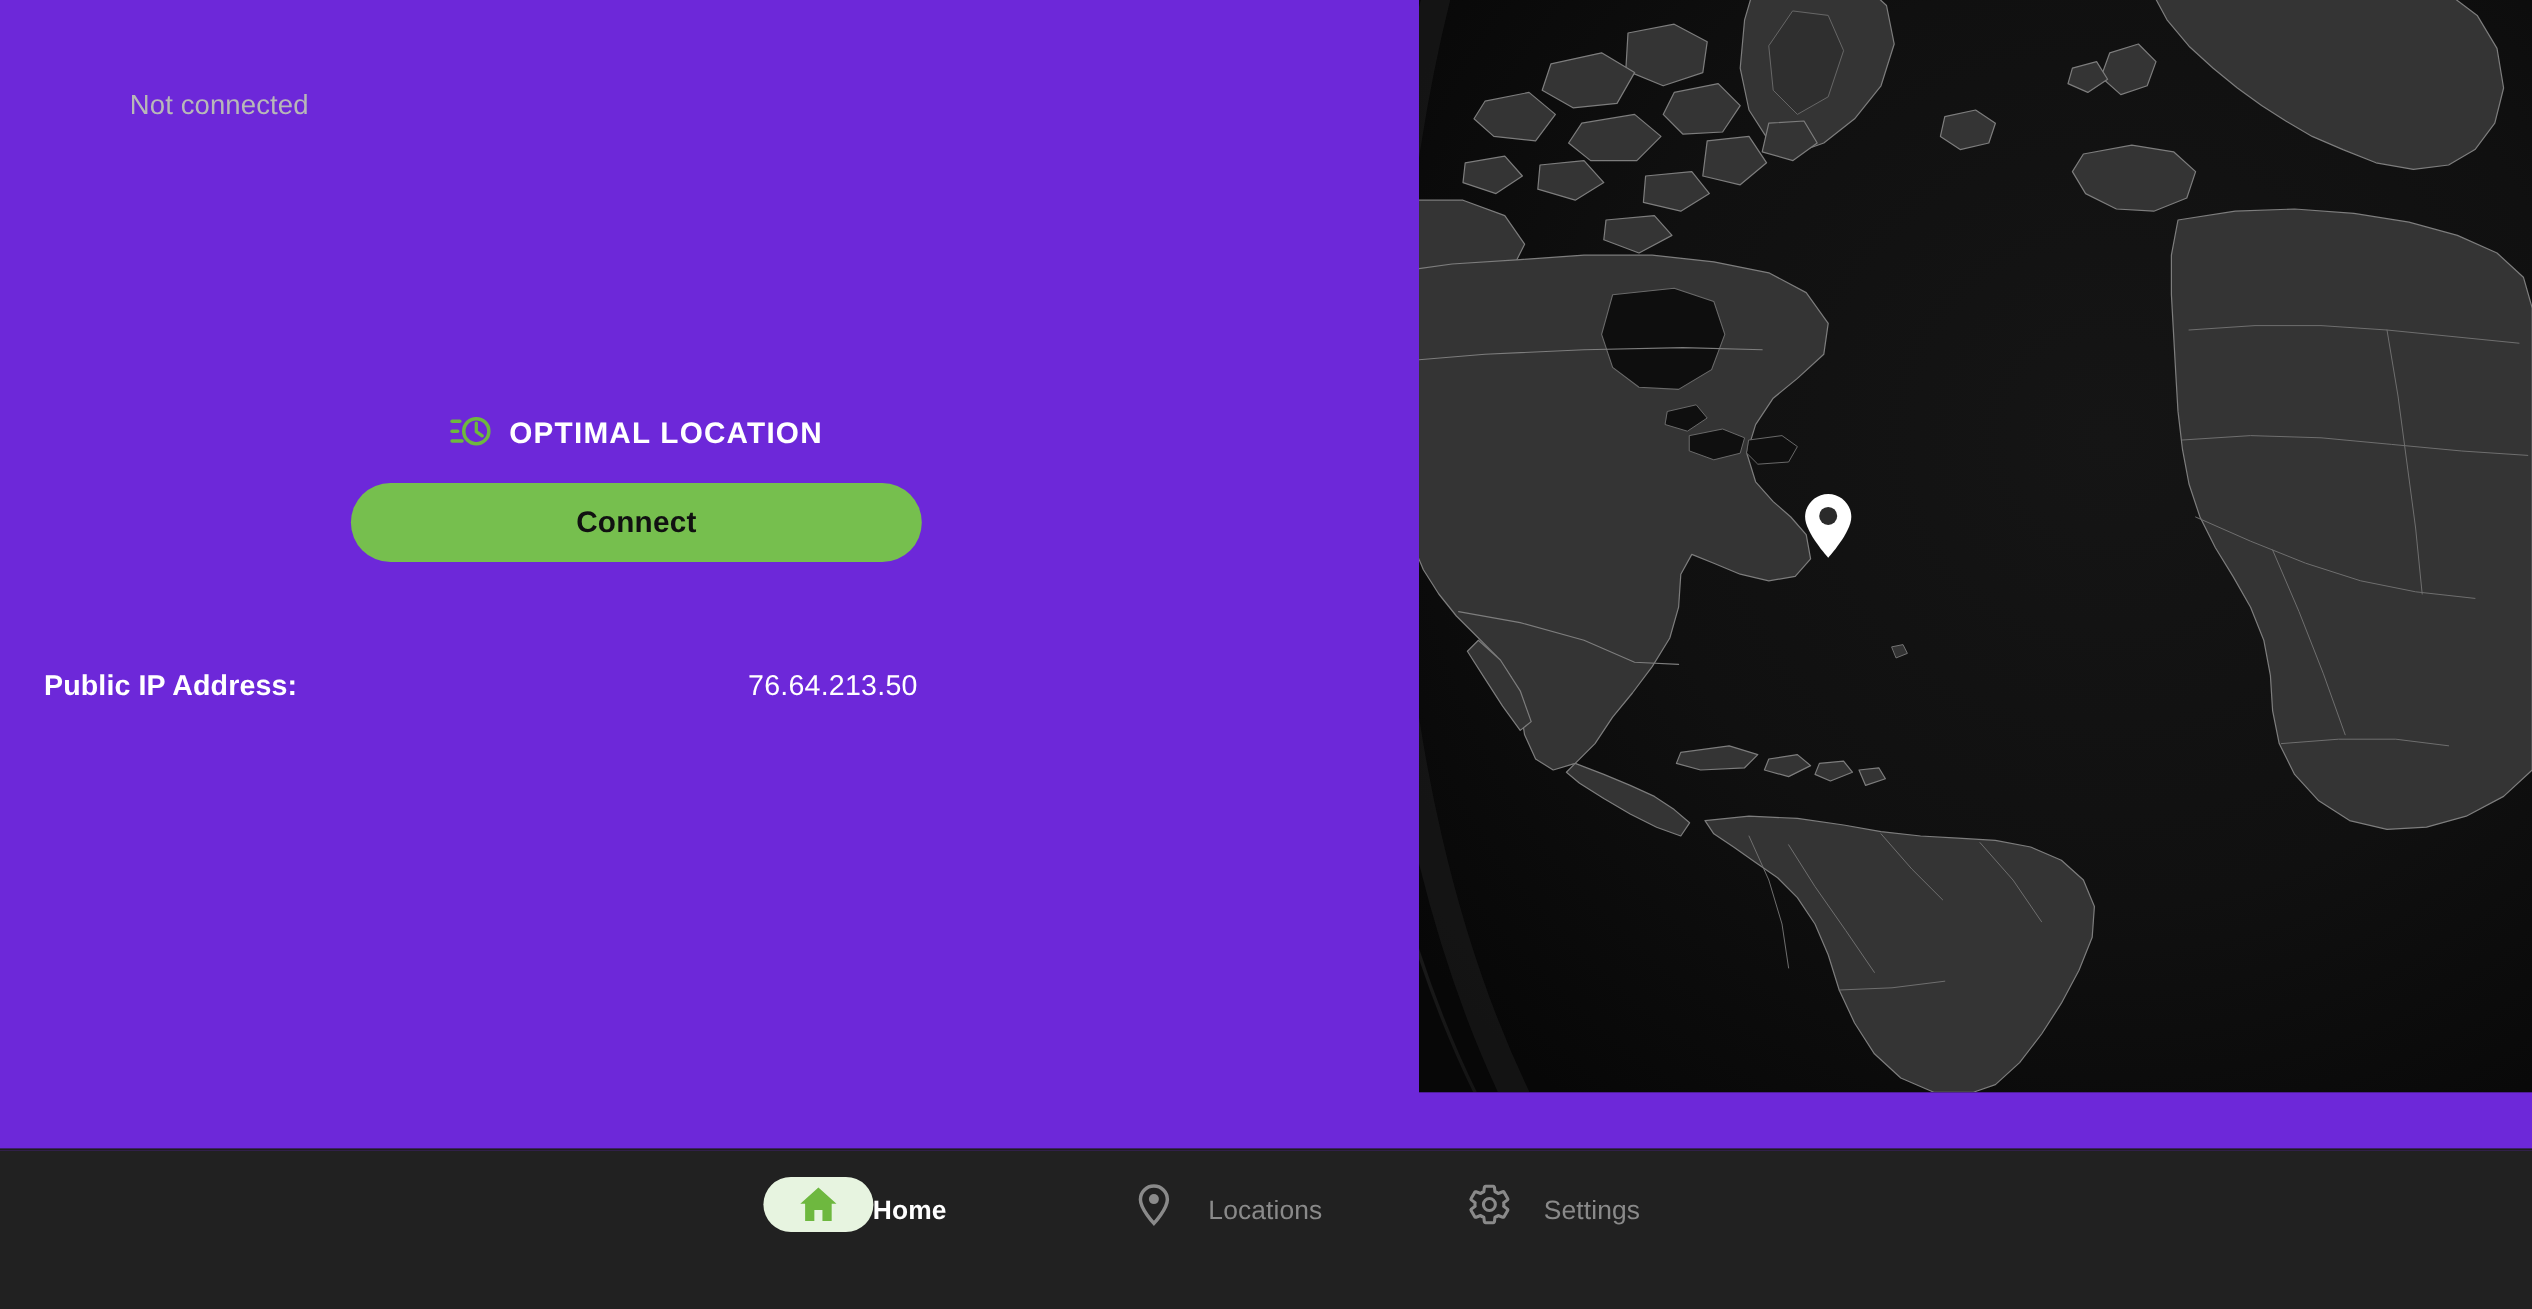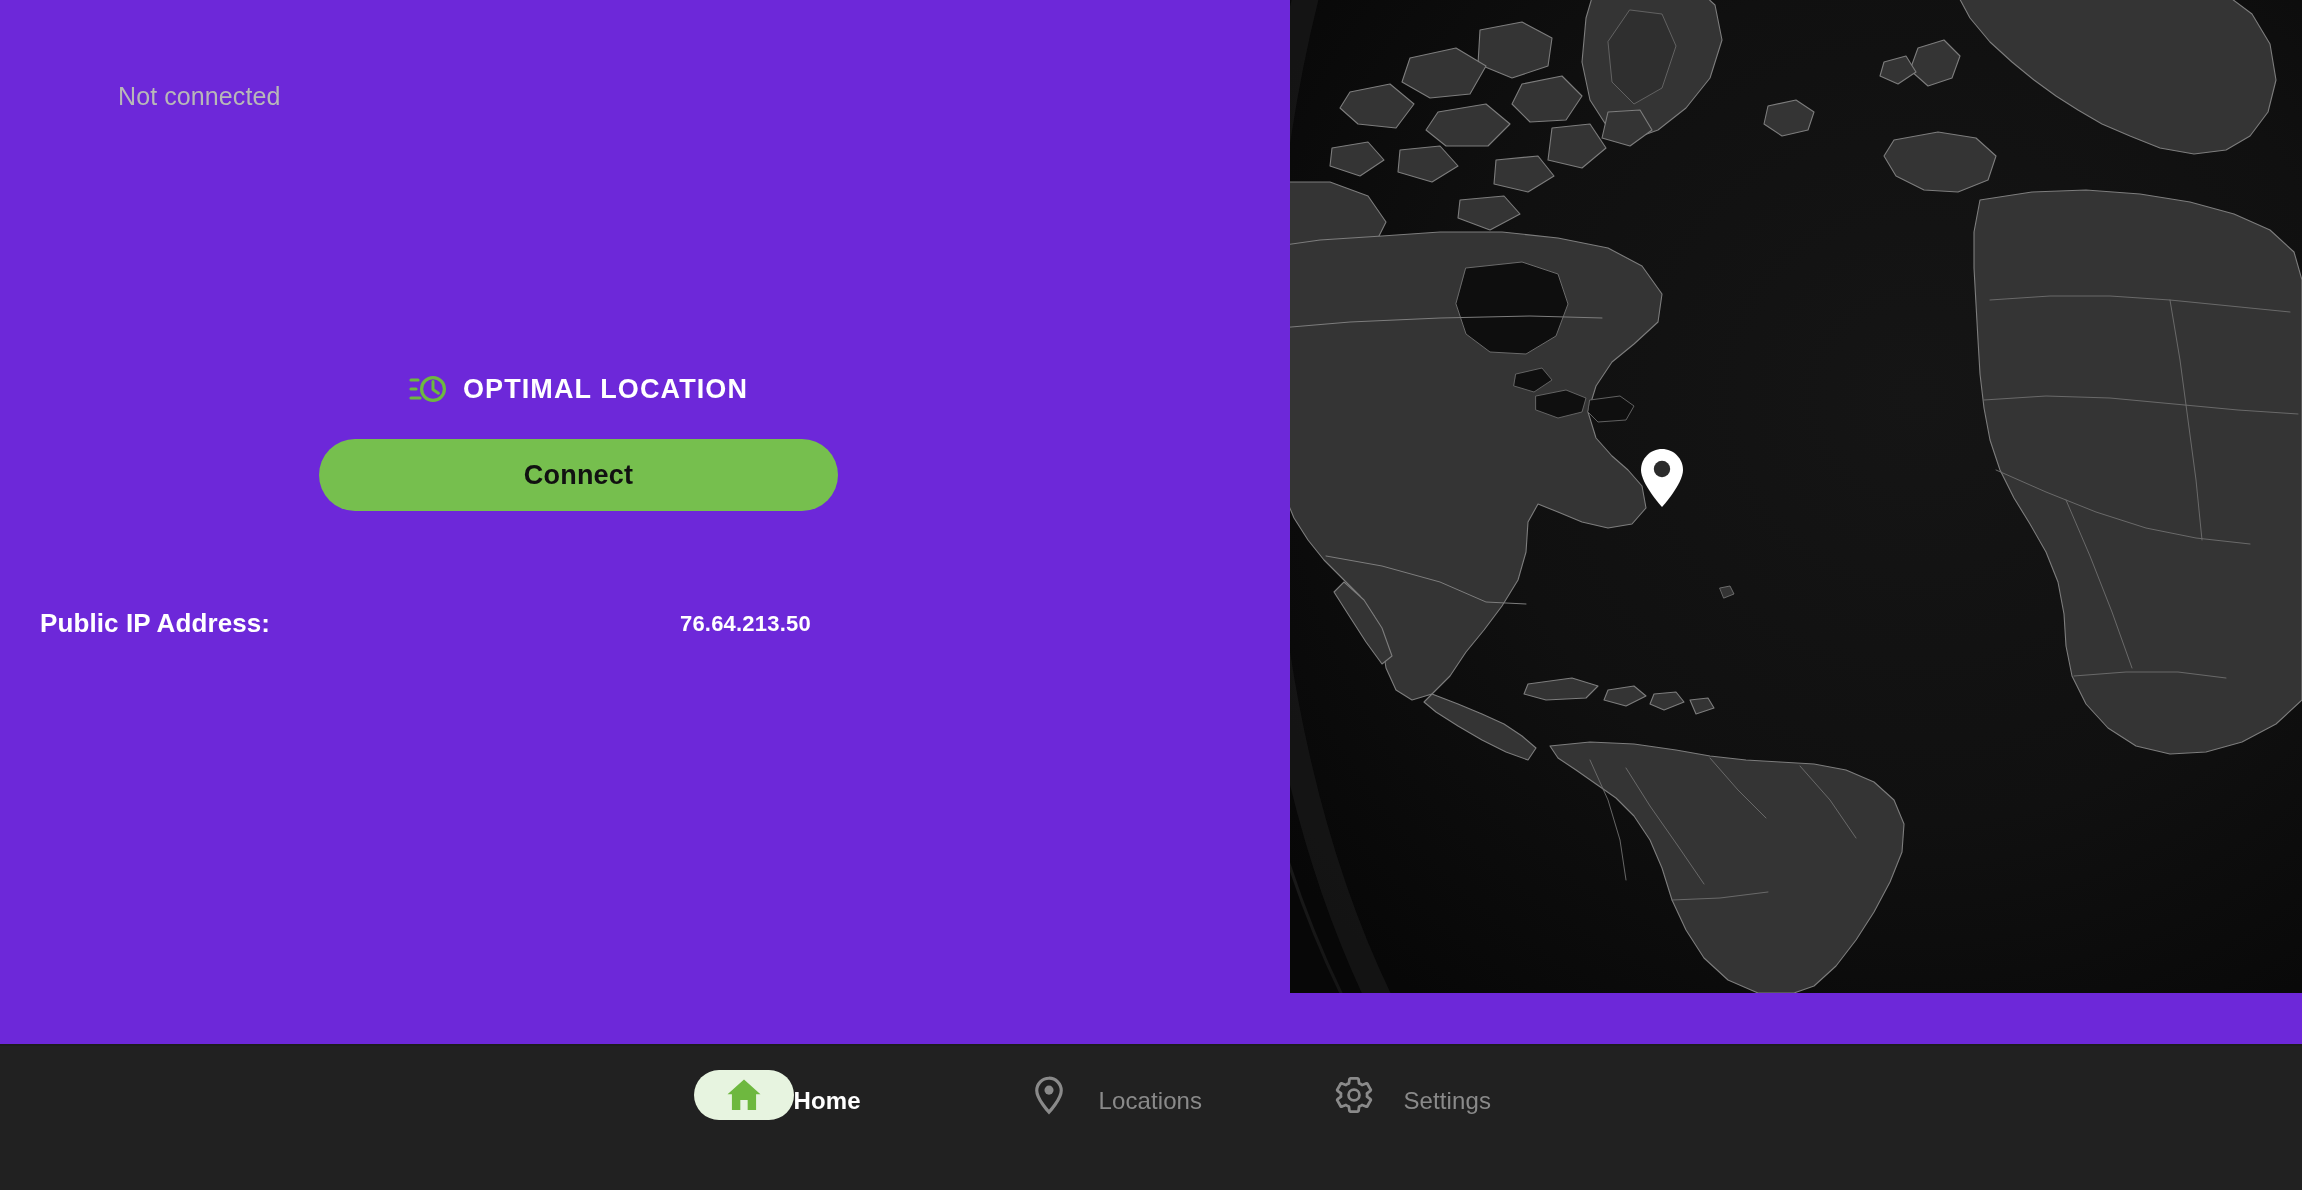--- a/index.html
+++ b/index.html
@@ -44,21 +44,21 @@
   }
 
   .center-block {
     position:absolute;
     left:0; top:368px;
     width:1157px;
   }
 
   .optimal-row {
     display:flex;
-    align-items:center;
+    align-items:flex-end;
     justify-content:center;
     gap:14px;
     height:42px;
   }
   .optimal-icon { width:40px; height:36px; flex:0 0 auto; display:block; }
   .optimal-label {
     font-size:27px;
     font-weight:bold;
     color:#ffffff;
     letter-spacing:1.1px;
@@ -91,22 +91,22 @@
     align-items:center;
   }
   .ip-label {
     font-size:26px;
     font-weight:bold;
     color:#ffffff;
     letter-spacing:0.1px;
     text-align:center;
   }
   .ip-value {
-    font-size:22px;
-    font-weight:bold;
+    font-size:26px;
+    font-weight:normal;
     color:#ffffff;
     margin-left:expand;
     position:absolute;
     left:640px;
     letter-spacing:0.2px;
   }
 
   
   .nav-divider {
     position:absolute;

